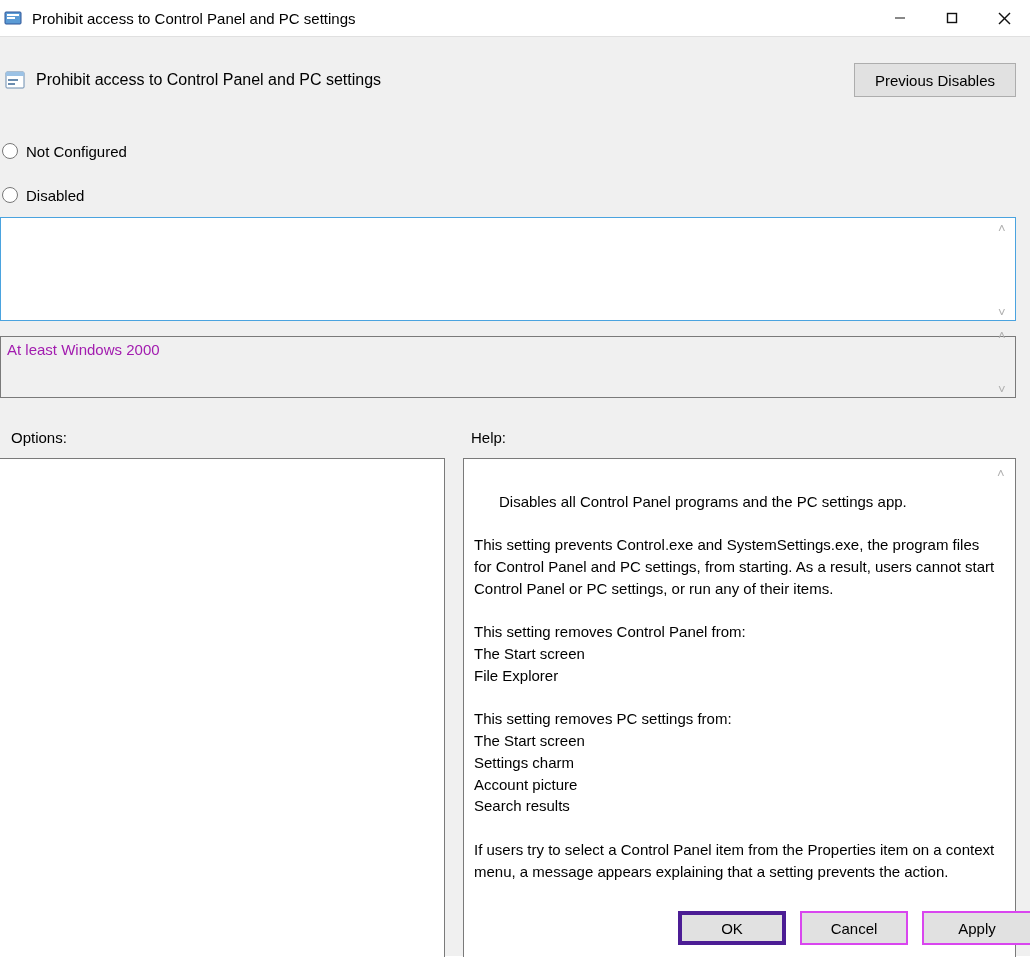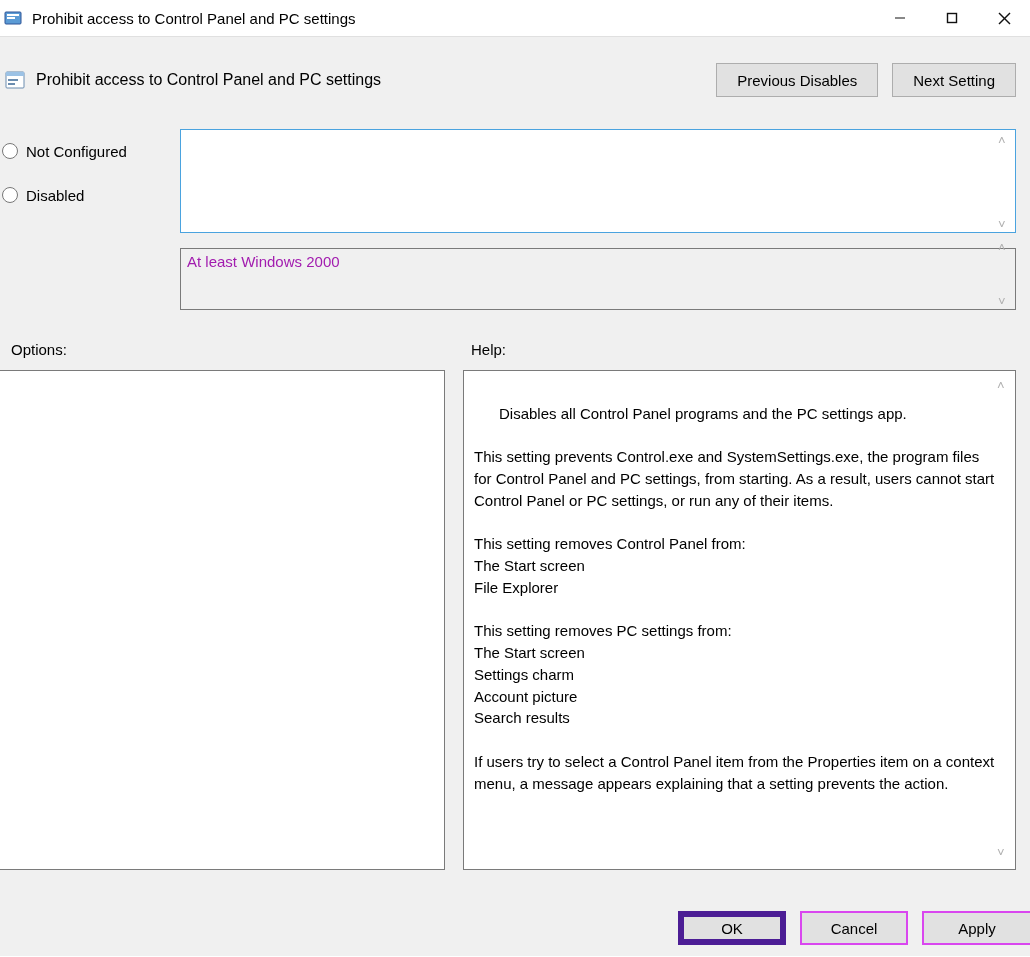--- a/index.html
+++ b/index.html
@@ -69,20 +69,21 @@
     height: 34px;
     padding: 0 20px;
     font-family: inherit;
     font-size: 15px;
     margin-left: 14px;
     cursor: default;
   }
   .config-area {
     display: flex;
     padding: 24px 14px 0 0;
+    flex-direction: column;
   }
   .radio-col {
     width: 178px;
     padding-left: 2px;
   }
   .radio-row {
     display: flex;
     align-items: center;
     height: 44px;
     font-size: 15px;
@@ -170,21 +171,21 @@
     width: 108px;
     height: 34px;
     margin-left: 14px;
     font-family: inherit;
     font-size: 15px;
     background: #e1e1e1;
     border: 2px solid #d946ef;
     cursor: default;
   }
   .footer button.primary {
-    border: 6px solid #4c1d95;
+    border: 4px solid #4c1d95;
     background: #e1e1e1;
   }
   .scroll-hint {
     position:absolute; right:2px; width:16px; color:#b0b0b0; font-size:13px;
     pointer-events:none;
   }
 </style>
 </head>
 <body>
 
@@ -223,21 +224,20 @@
     <span class="policy-icon">
       <svg viewBox="0 0 22 22" width="22" height="22">
         <rect x="2" y="3" width="18" height="16" rx="1" fill="#fff" stroke="#6a8caf"></rect>
         <rect x="2" y="3" width="18" height="4" fill="#9cc2e5"></rect>
         <rect x="4" y="10" width="10" height="2" fill="#6a8caf"></rect>
         <rect x="4" y="14" width="7" height="2" fill="#6a8caf"></rect>
       </svg>
     </span>
     <span class="policy-title">Prohibit access to Control Panel and PC settings</span>
     <button class="nav-btn">Previous Disables</button>
-    <button class="nav-btn">Next Setting</button>
   </div>
 
   <div class="config-area">
     <div class="radio-col">
       <label class="radio-row">
         <input type="radio" name="state" style="">
         <span>Not Configured</span>
       </label>
       <label class="radio-row">
         <input type="radio" name="state" style="">

